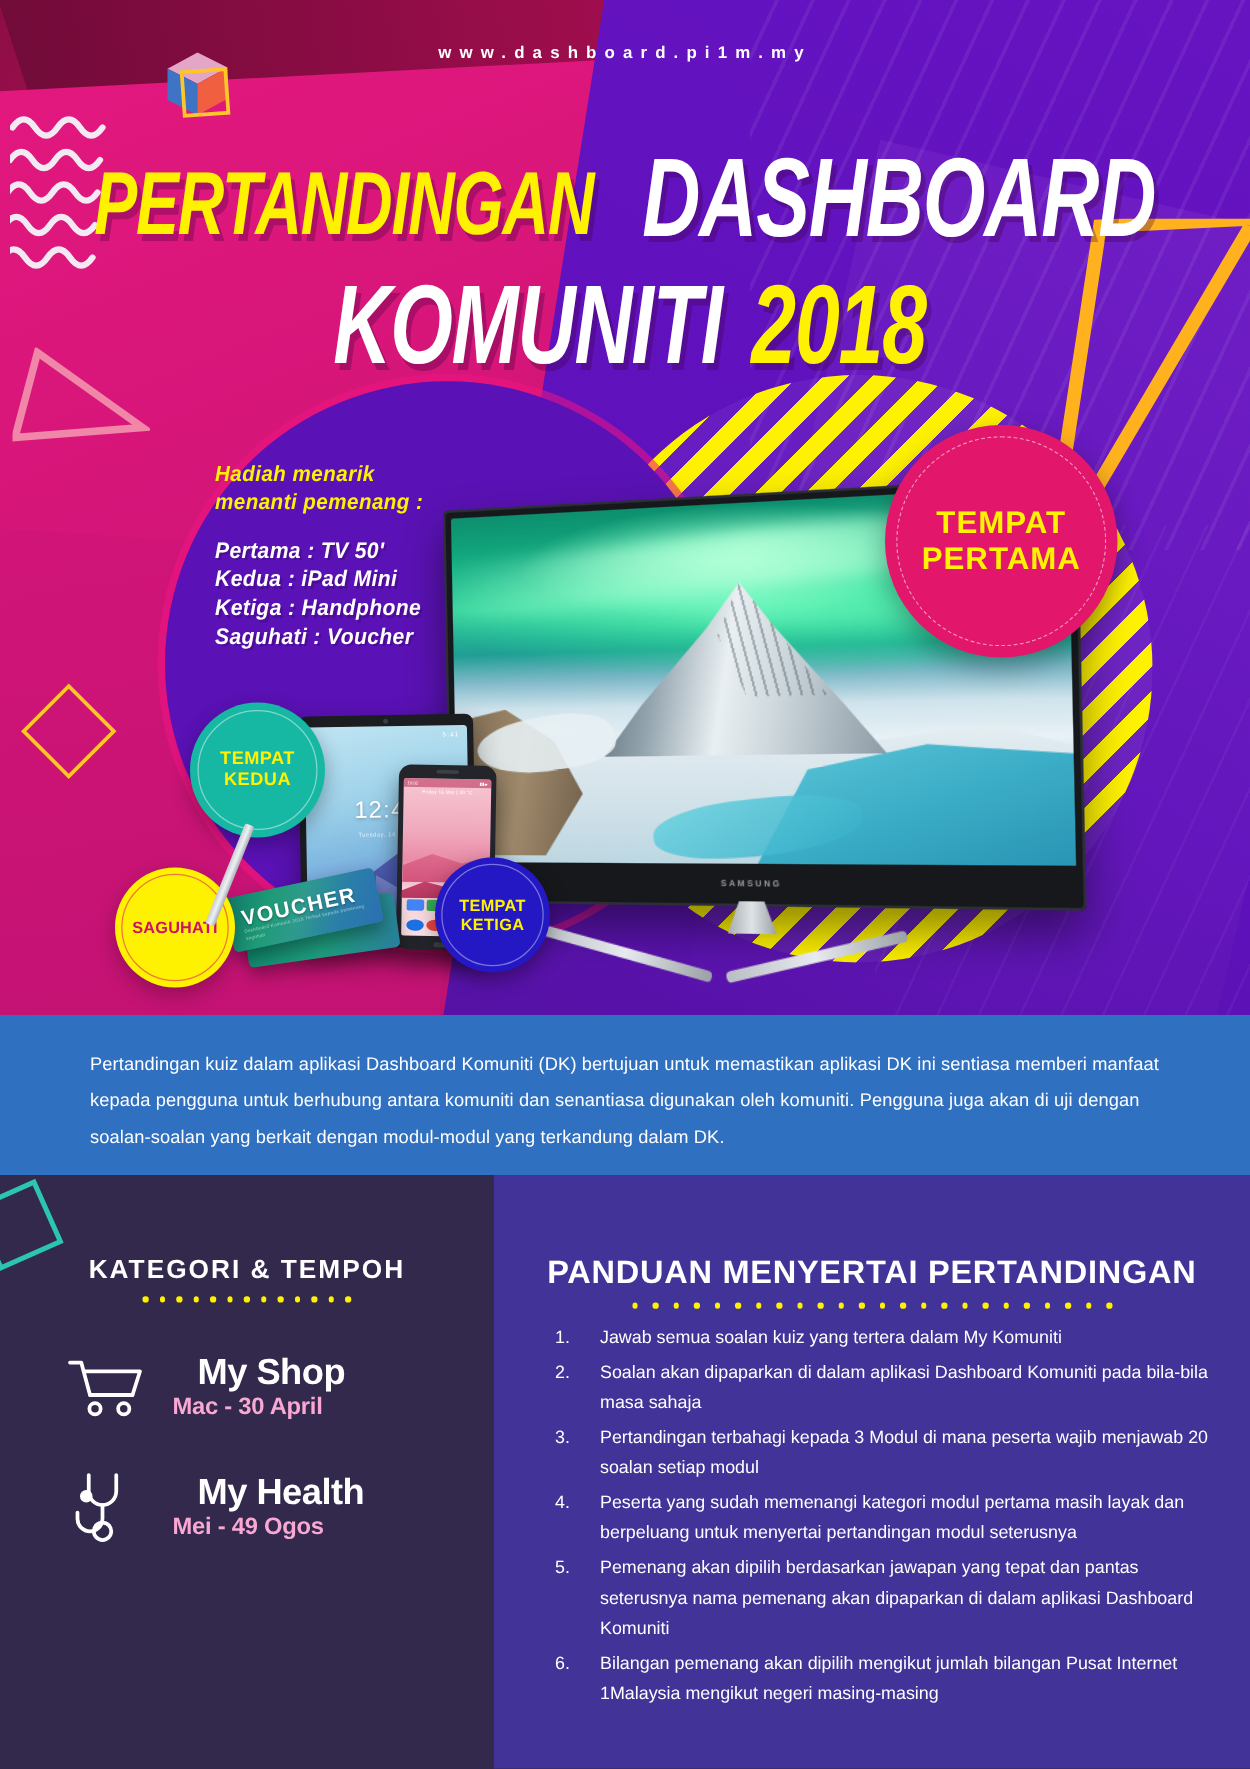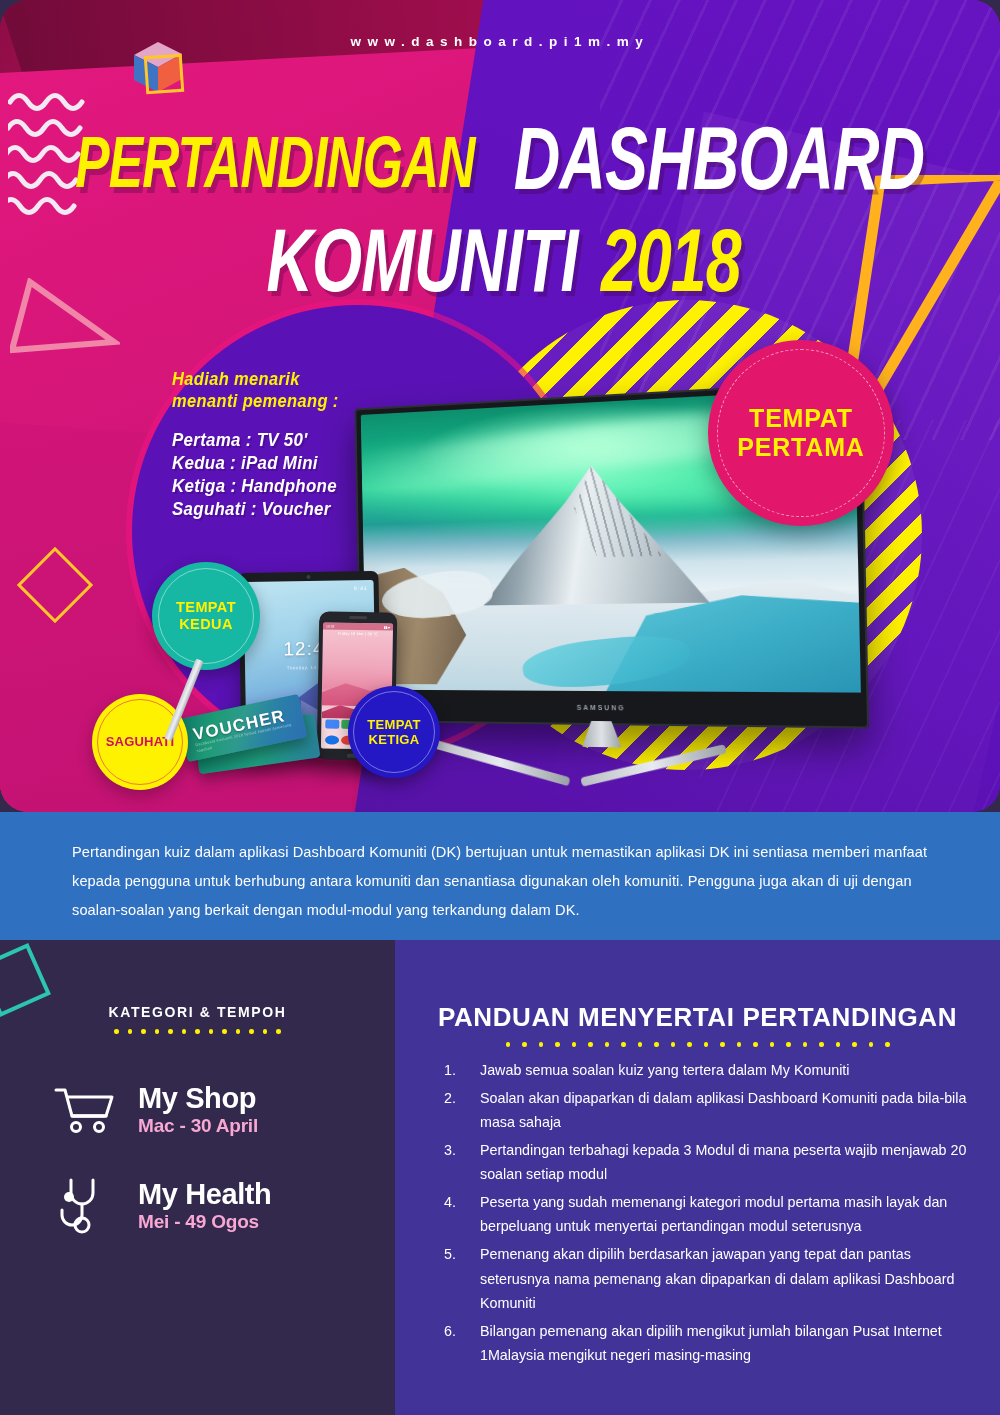--- a/index.html
+++ b/index.html
@@ -12,21 +12,20 @@
   
   #hero { position:absolute; left:0; top:0; width:1000px; height:812px; overflow:hidden;
           background:
             radial-gradient(ellipse 700px 500px at 88% 35%, #7a1fc4 0%, rgba(122,31,196,0) 62%),
             linear-gradient(118deg,
               #8e0d46 0%, #9d0f4c 8%,
               #d6127c 17%, #e01780 26%,
               #cc1479 36%, #a5169c 47%,
               #8a17b4 57%, #7716bd 68%,
               #6a11c0 80%, #5d11bc 100%);
-          border-radius: 28px;
   }
   
   #hero .wedge-maroon { position:absolute; left:-60px; top:-180px; width:620px; height:430px;
       background:linear-gradient(100deg,#6e0b37,#9c0d4c 70%,#b01059);
       transform:rotate(-18deg); transform-origin:0 0; }
   
   #hero .wedge-magenta { position:absolute; left:-120px; top:60px; width:640px; height:900px;
       background:linear-gradient(160deg,#e3187f,#cf1476 55%,#b31070);
       transform:skewX(-8deg) rotate(-3deg); }
   #hero .wedge-magenta2 { position:absolute; left:-160px; top:430px; width:520px; height:500px;
@@ -253,31 +252,31 @@
   
   #bottom { position:absolute; left:0; top:940px; width:1000px; height:475px; }
   #col-left { position:absolute; left:0; top:0; width:395px; height:475px;
         background:#32294c; overflow:hidden; }
   #col-right { position:absolute; left:395px; top:0; width:605px; height:475px;
         background:#413397; overflow:hidden; }
   .sq-teal { position:absolute; left:-14px; top:12px; width:56px; height:56px;
         border:4px solid #2cc6b0; transform:rotate(-24deg); }
 
   .sec-title { text-align:center; color:#fff; font-weight:bold; }
-  #kt-title { position:absolute; left:0; top:64px; width:395px; font-size:14px; letter-spacing:1.6px; }
+  #kt-title { position:absolute; left:0; top:64px; width:395px; font-size:21px; letter-spacing:1.6px; }
   #pm-title { position:absolute; left:0; top:62px; width:605px; font-size:26px; letter-spacing:.6px; }
   .dots { display:flex; justify-content:center; gap:9px; margin-top:9px; }
   .dots i { width:4.5px; height:4.5px; border-radius:50%; background:#fff200; display:block; }
   #pm-title .dots { gap:12px; }
 
   
   #cats { position:absolute; left:52px; top:122px; width:330px; }
   .cat { display:flex; align-items:center; gap:20px; height:96px; }
   .cat .ico { width:66px; flex:0 0 66px; display:flex; align-items:center; justify-content:center; }
-  .cat .txt .nm { color:#fff; font-size:29px; font-weight:bold; letter-spacing:-.4px; line-height:1.05; }
+  .cat .txt .nm { color:#fff; font-size:29px; font-weight:bold; letter-spacing:-.4px; line-height:1.05;margin-left:20px; }
   .cat .txt .pd { color:#f9a8d4; font-size:19px; font-weight:bold; letter-spacing:-.2px; margin-top:1px; }
 
   
   #guide { position:absolute; left:45px; top:118px; width:528px; }
   #guide ol { list-style:none; }
   #guide li { position:relative; padding-left:40px; color:#fff; font-size:14.3px;
         line-height:1.72; margin-bottom:3px; }
   #guide li .num { position:absolute; left:4px; top:0; width:30px; text-align:left; }
 </style>
 </head>

